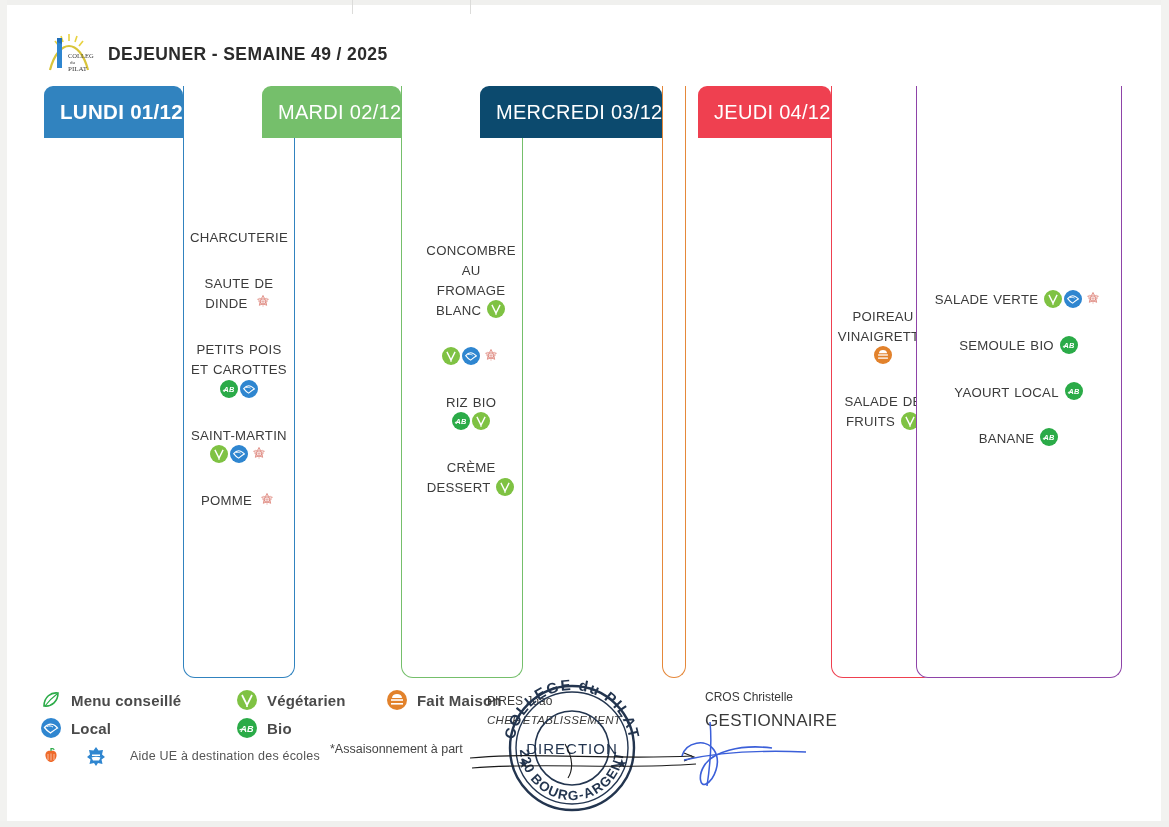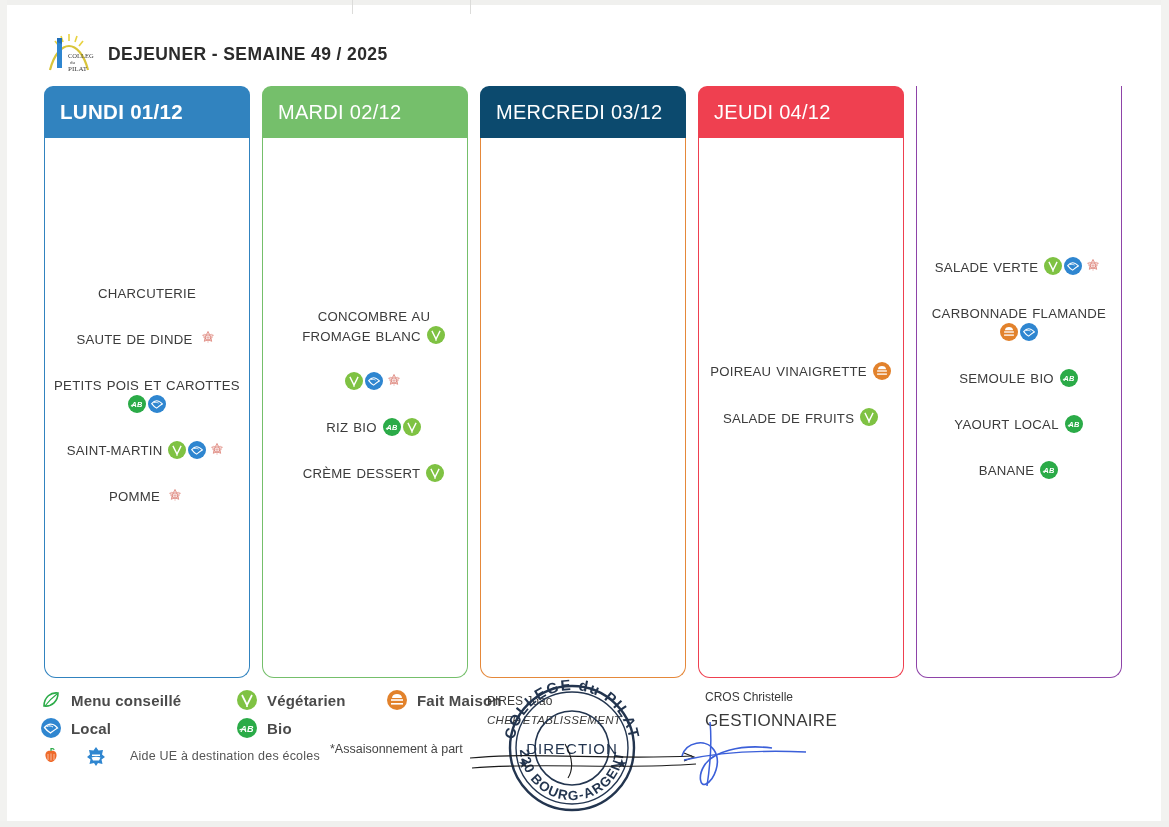--- a/index.html
+++ b/index.html
@@ -22,21 +22,21 @@
   .header{position:absolute;left:44px;top:28px;height:52px;display:flex;align-items:center;gap:14px;}
   .logo{width:50px;height:48px;position:relative;flex:none;}
   .logo svg{display:block;}
   .doc-title{
     font-size:17.5px;font-weight:bold;letter-spacing:.4px;color:#2b2b2b;
     white-space:nowrap;
   }
 
   
   .week{position:absolute;left:44px;top:86px;width:1078px;height:592px;display:flex;gap:12px;}
-  .day{width:206px;display:flex;flex-direction:column;position:relative;}
+  .day{width:206px;display:flex;flex-direction:row;position:relative;}
 
   .day-head{
     height:52px;border-radius:9px 9px 0 0;
     display:flex;align-items:center;
     color:#ffffff;
     font-size:20px;letter-spacing:.3px;
     padding-left:16px;
     box-sizing:border-box;
     flex:none;
   }
@@ -226,30 +226,20 @@
                 <circle cx="11" cy="11" r="10" fill="#7fc243"></circle>
                 <path d="M6 6 L11 16 L16 6 M11 16 L11 18" fill="none" stroke="#fff" stroke-width="1.7"></path>
               </svg></span><span class="b b-local"><svg width="18" height="18" viewBox="0 0 22 22">
                 <circle cx="11" cy="11" r="10" fill="#2f86d0"></circle>
                 <path d="M4.5 10.5 C7 7.5 10 6.5 13 7.5 C15.5 8.3 16.5 10 17.5 11 C15 12.5 12.5 14.5 10.5 16 C8 14.5 6 12.5 4.5 10.5 Z" fill="none" stroke="#fff" stroke-width="1.3"></path>
                 <path d="M7 9.5 C9 8.5 11 8.8 13 10" fill="none" stroke="#fff" stroke-width="1"></path>
               </svg></span><span class="b b-fruit"><svg width="18" height="18" viewBox="0 0 22 22">
                 <path d="M11 3 L13 7 L17.5 7.5 L14.5 10.5 L15.5 15 L11 13 L6.5 15 L7.5 10.5 L4.5 7.5 L9 7 Z" fill="none" stroke="#e08a80" stroke-width="1.1"></path>
                 <circle cx="11" cy="10.5" r="3.4" fill="none" stroke="#d9786d" stroke-width="1"></circle>
                 <path d="M11 4 L11 17 M5 10.5 L17 10.5 M6.7 6.2 L15.3 14.8 M15.3 6.2 L6.7 14.8" stroke="#e4a099" stroke-width=".7"></path>
-              </svg></span></span></div>
-        <div class="dish"><span class="txt">CARBONNADE FLAMANDE</span><span class="badges"> <span class="b b-fm"><svg width="18" height="18" viewBox="0 0 22 22">
-                <circle cx="11" cy="11" r="10" fill="#e2822c"></circle>
-                <path d="M6 9 C6 6.5 8.2 5 11 5 C13.8 5 16 6.5 16 9 Z" fill="#fff"></path>
-                <rect x="5" y="10.2" width="12" height="1.6" fill="#fff"></rect>
-                <rect x="5" y="14" width="12" height="1.6" fill="#fff"></rect>
-              </svg></span><span class="b b-local"><svg width="18" height="18" viewBox="0 0 22 22">
-                <circle cx="11" cy="11" r="10" fill="#2f86d0"></circle>
-                <path d="M4.5 10.5 C7 7.5 10 6.5 13 7.5 C15.5 8.3 16.5 10 17.5 11 C15 12.5 12.5 14.5 10.5 16 C8 14.5 6 12.5 4.5 10.5 Z" fill="none" stroke="#fff" stroke-width="1.3"></path>
-                <path d="M7 9.5 C9 8.5 11 8.8 13 10" fill="none" stroke="#fff" stroke-width="1"></path>
               </svg></span></span></div>
         <div class="dish"><span class="txt">SEMOULE BIO</span><span class="badges"> <span class="b b-bio"><svg width="18" height="18" viewBox="0 0 22 22">
                 <circle cx="11" cy="11" r="10" fill="#2bab48"></circle>
                 <path d="M3.5 13 C6 11.5 8 12 9.5 13.5" fill="none" stroke="#fff" stroke-width="1.2"></path>
                 <text x="11" y="14.5" text-anchor="middle" font-family="Liberation Sans, sans-serif" font-size="9" font-weight="bold" font-style="italic" fill="#fff">AB</text>
               </svg></span></span></div>
         <div class="dish"><span class="txt">YAOURT LOCAL</span><span class="badges"> <span class="b b-bio"><svg width="18" height="18" viewBox="0 0 22 22">
                 <circle cx="11" cy="11" r="10" fill="#2bab48"></circle>
                 <path d="M3.5 13 C6 11.5 8 12 9.5 13.5" fill="none" stroke="#fff" stroke-width="1.2"></path>
                 <text x="11" y="14.5" text-anchor="middle" font-family="Liberation Sans, sans-serif" font-size="9" font-weight="bold" font-style="italic" fill="#fff">AB</text>

